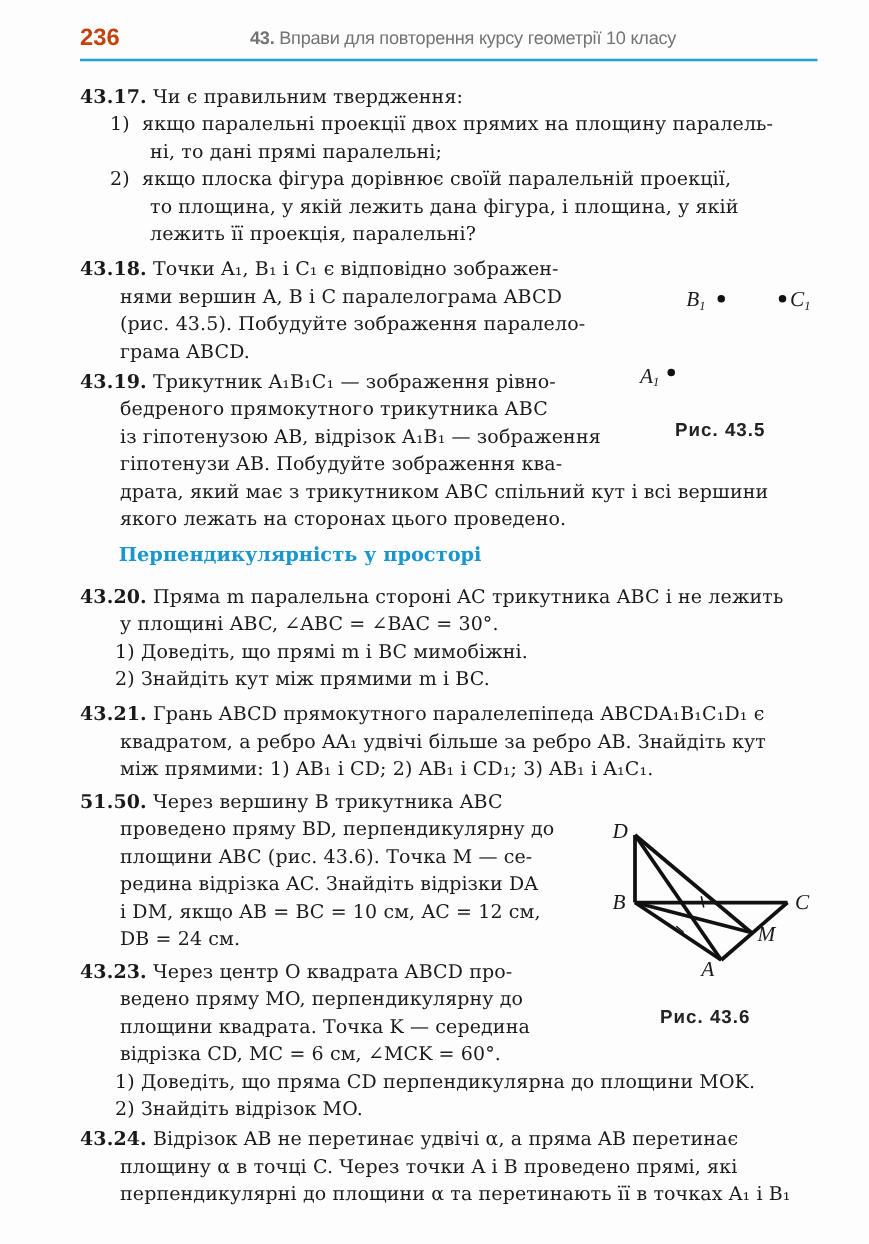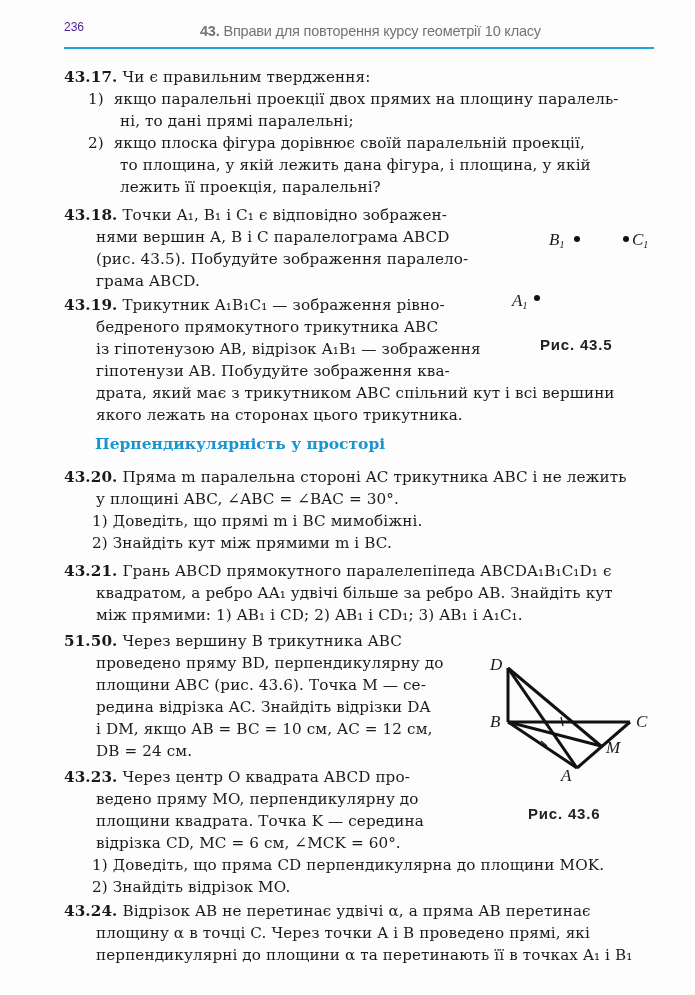--- a/index.html
+++ b/index.html
@@ -1,20 +1,20 @@
 <!DOCTYPE html>
 <html><head>
 <meta charset="utf-8">
 <style>
   html, body { margin: 0; padding: 0; background: #fdfdfd; }
   body { width: 695px; height: 995px; position: relative; overflow: hidden;
          font-family: "DejaVu Serif", "Liberation Serif", serif; color: #1a1a1a; }
   .header { position: absolute; left: 64px; top: 18px; width: 590px; height: 28px; }
   .page-num { position: absolute; left: 0; top: 2px; font-family: "Liberation Sans", sans-serif;
-              font-weight: normal; font-size: 12px; color: #4c1d95; }
+              font-weight: bold; font-size: 19px; color: #c2410c; }
   .chapter { position: absolute; left: 136px; top: 5px; font-family: "Liberation Sans", sans-serif;
              font-size: 14.5px; color: #737373; letter-spacing: -0.2px; }
   .chapter b { font-weight: bold; }
   .rule { position: absolute; left: 64px; top: 47px; width: 590px; height: 2px; background: #1fa3d8; }
 
   .text { position: absolute; font-size: 15.2px; line-height: 22px; letter-spacing: 0.1px; }
   .num { font-weight: bold; }
   .line { white-space: nowrap; display: block; height: 22px; }
   sub { font-size: 10px; vertical-align: -3px; line-height: 0; }
 
@@ -49,21 +49,21 @@
   <span class="line" style="padding-left:32px;">(рис. 43.5). Побудуйте зображення паралело-</span>
   <span class="line" style="padding-left:32px;">грама ABCD.</span>
 </div>
 
 <div class="text" style="left:64px; top:294px; width:600px;">
   <span class="line"><span class="num">43.19.</span> <span>Трикутник A₁B₁C₁ — зображення рівно-</span></span>
   <span class="line" style="padding-left:32px;">бедреного прямокутного трикутника ABC</span>
   <span class="line" style="padding-left:32px;">із гіпотенузою AB, відрізок A₁B₁ — зображення</span>
   <span class="line" style="padding-left:32px;">гіпотенузи AB. Побудуйте зображення ква-</span>
   <span class="line" style="padding-left:32px;">драта, який має з трикутником ABC спільний кут і всі вершини</span>
-  <span class="line" style="padding-left:32px;">якого лежать на сторонах цього трикутника.</span>
+  <span class="line" style="padding-left:32px;">якого лежать на сторонах цього проведено.</span>
 </div>
 
 <div>
   <span class="pt" style="left:549px; top:230px;"><span>B</span><sub>1</sub></span>
   <div class="dot" style="left:574px; top:236px;"></div>
   <div class="dot" style="left:623px; top:236px;"></div>
   <span class="pt" style="left:632px; top:230px;"><span>C</span><sub>1</sub></span>
   <span class="pt" style="left:512px; top:291px;"><span>A</span><sub>1</sub></span>
   <div class="dot" style="left:534px; top:295px;"></div>
   <div class="fig-cap" style="left:540px; top:336px;">Рис. 43.5</div>

